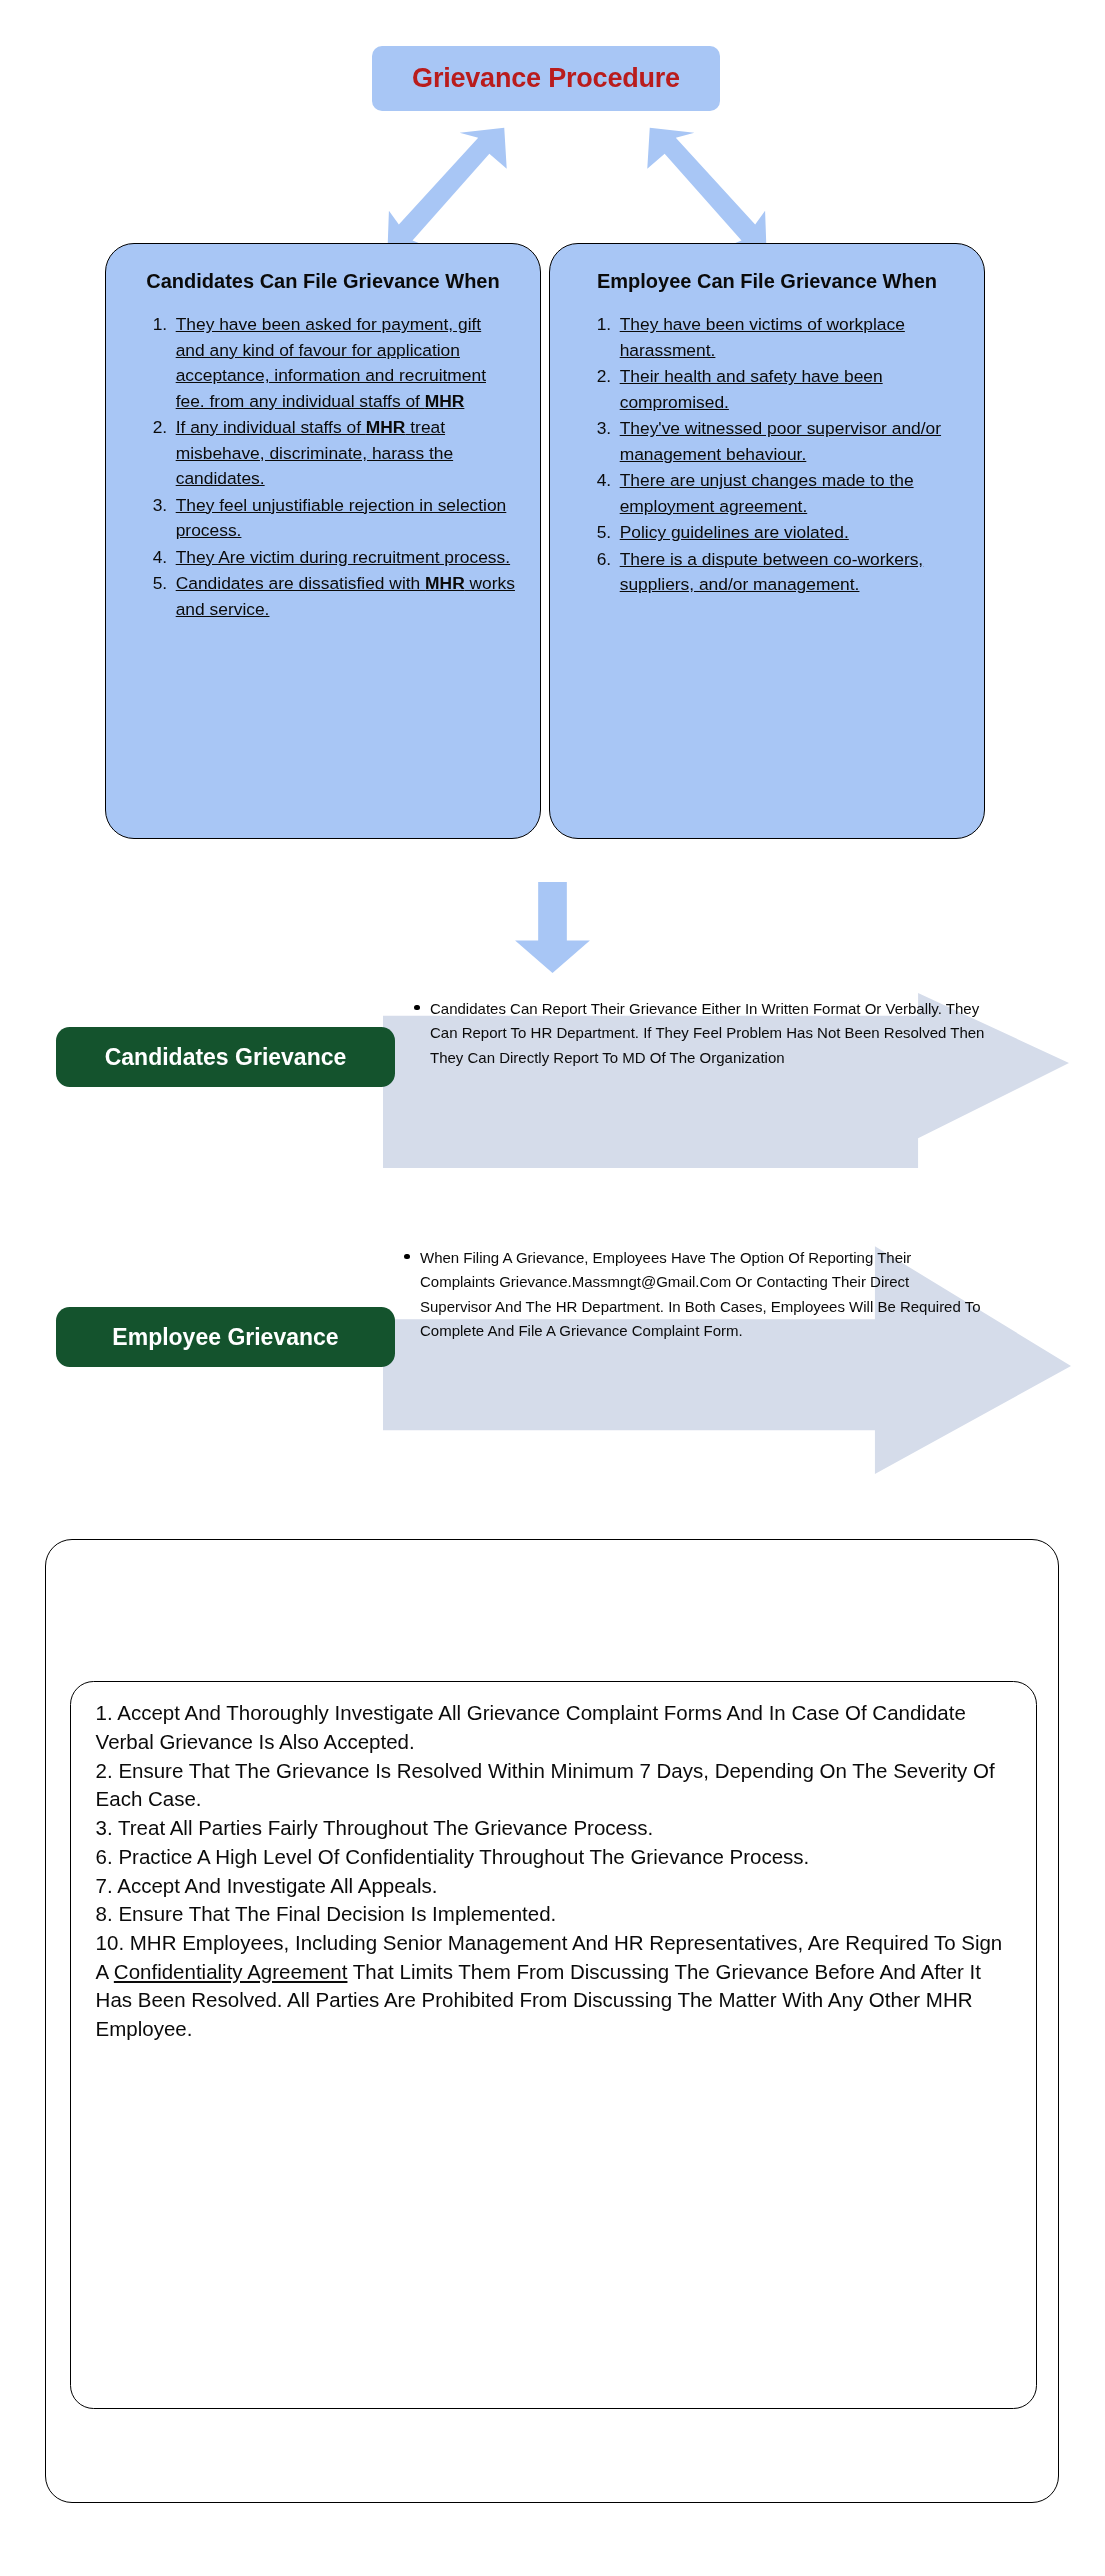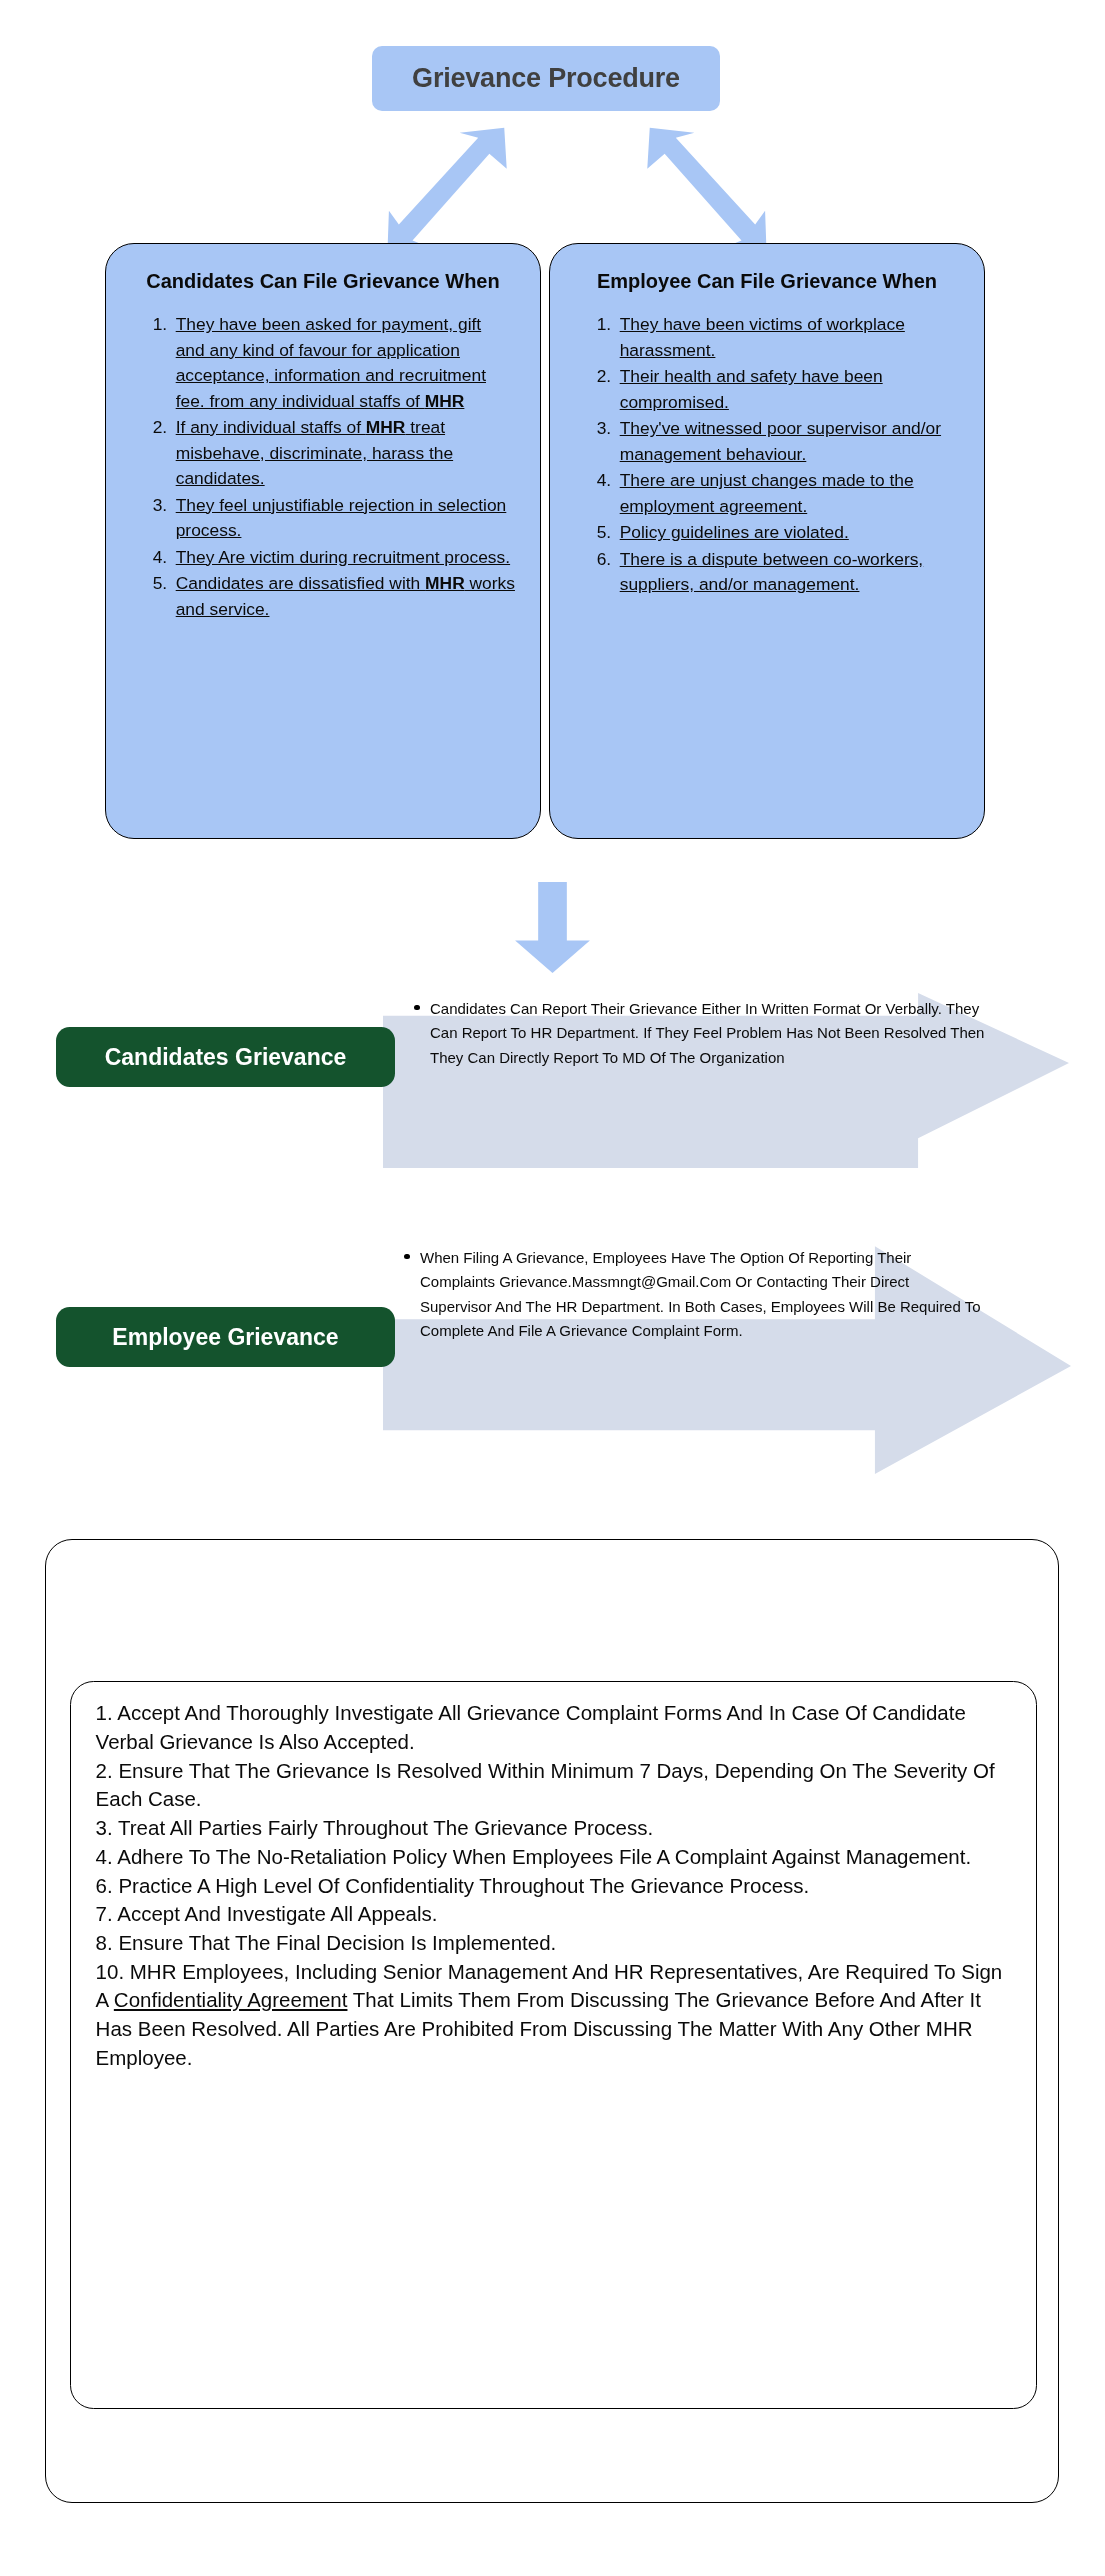--- a/index.html
+++ b/index.html
@@ -24,21 +24,21 @@
     height: 65px;
     background: #a8c6f5;
     border-radius: 10px;
     display: flex;
     align-items: center;
     justify-content: center;
   }
   #title-pill .label {
     font-size: 27px;
     font-weight: bold;
-    color: #404040;
+    color: #b91c1c;
     letter-spacing: -0.2px;
   }
 
   
   .dbl-arrow {
     position: absolute;
     pointer-events: none;
   }
 
   
@@ -252,21 +252,20 @@
   <span class="dot"></span>
   <span class="txt">When Filing A Grievance, Employees Have The Option Of  Reporting Their Complaints Grievance.Massmngt@Gmail.Com Or Contacting Their Direct Supervisor And The HR Department. In Both Cases, Employees Will Be Required To Complete And File A Grievance Complaint Form.</span>
 </div>
 
 <div id="company-section">
   <div id="company-inner-box">
     <div id="company-list">
       <span class="item">1. Accept And Thoroughly Investigate All Grievance Complaint Forms And In Case Of Candidate Verbal Grievance Is Also Accepted.</span>
       <span class="item">2. Ensure That The Grievance Is Resolved Within Minimum 7 Days, Depending On The Severity Of Each Case.</span>
       <span class="item">3. Treat All Parties Fairly Throughout The Grievance Process.</span>
-      <span class="item">4. Adhere To The No-Retaliation Policy When Employees File A Complaint Against Management.</span>
       <span class="item">6. Practice A High Level Of Confidentiality Throughout The Grievance Process.</span>
       <span class="item">7. Accept And Investigate All Appeals.</span>
       <span class="item">8. Ensure That The Final Decision Is Implemented.</span>
       <span class="item"><span>10. MHR Employees, Including Senior Management And HR Representatives, Are Required      To  Sign A </span><u>Confidentiality Agreement</u><span> That Limits Them From Discussing The Grievance Before And After It Has Been Resolved. All Parties Are Prohibited From Discussing The Matter With Any Other MHR Employee.</span></span>
     </div>
   </div>
 </div>
 
 
 </body></html>

